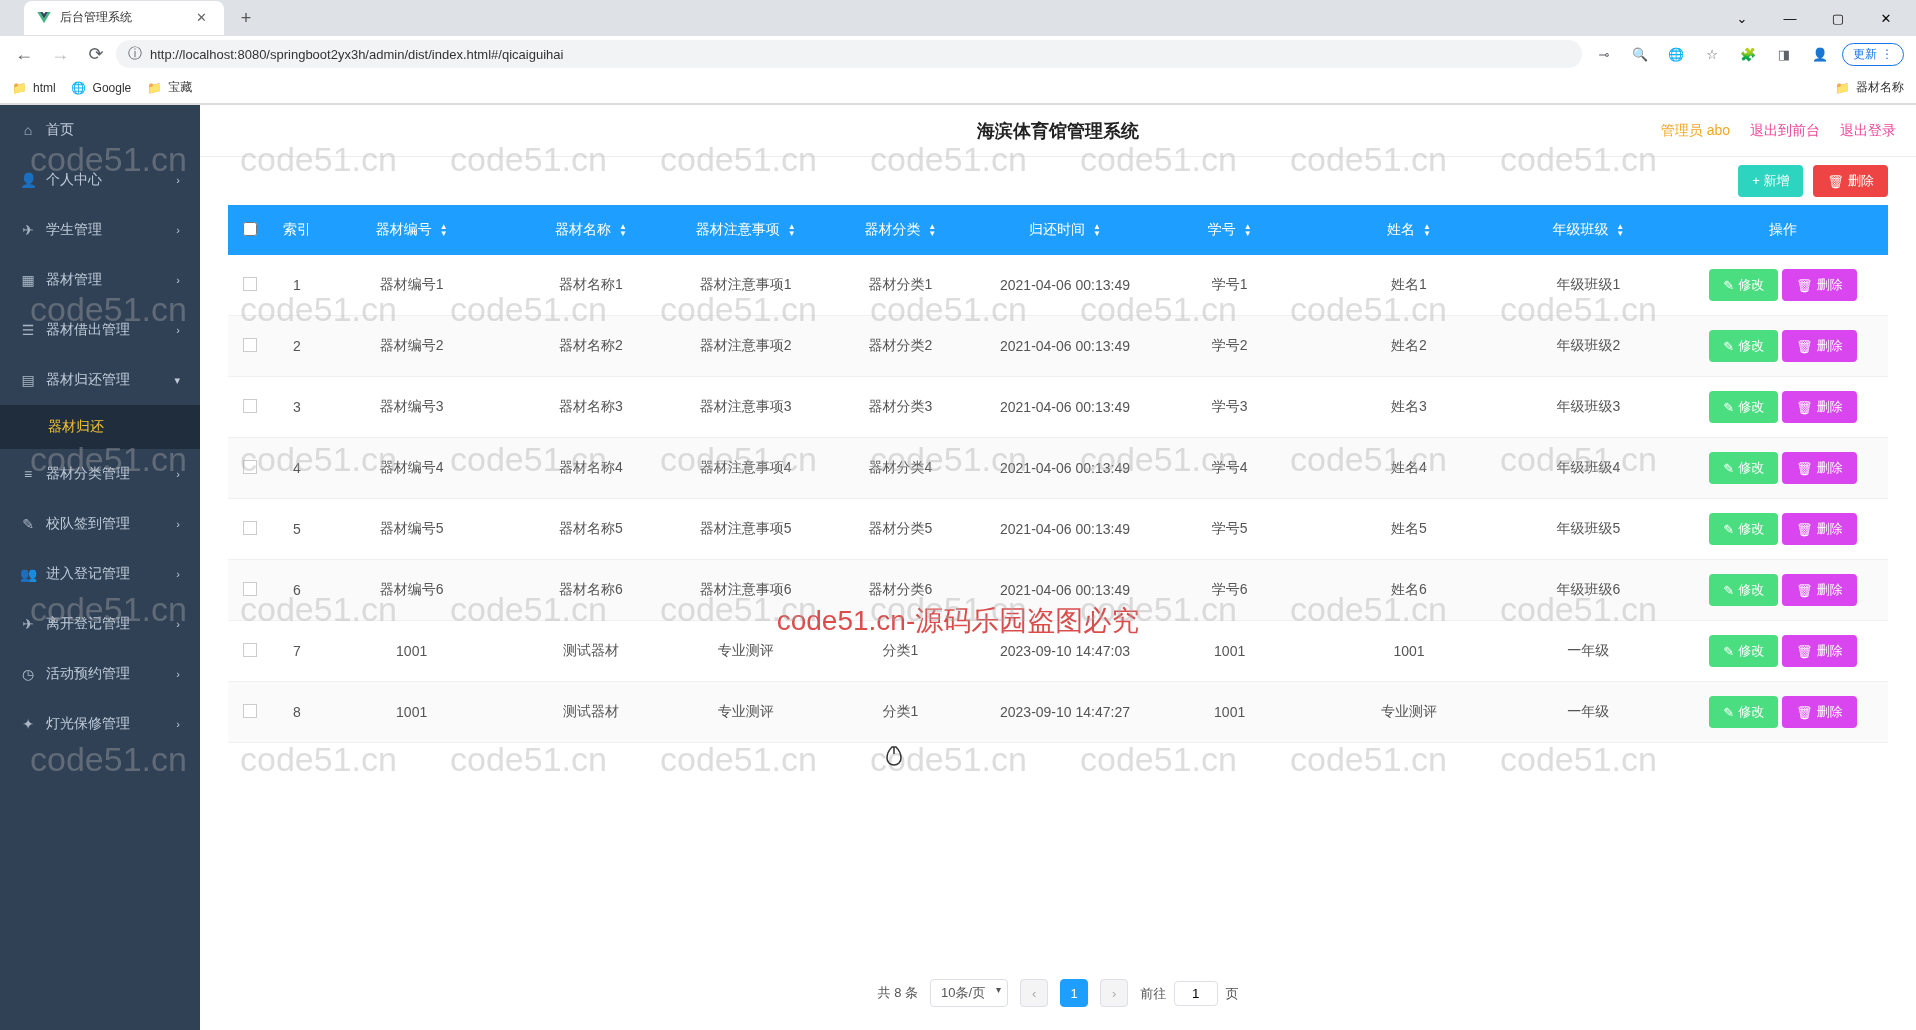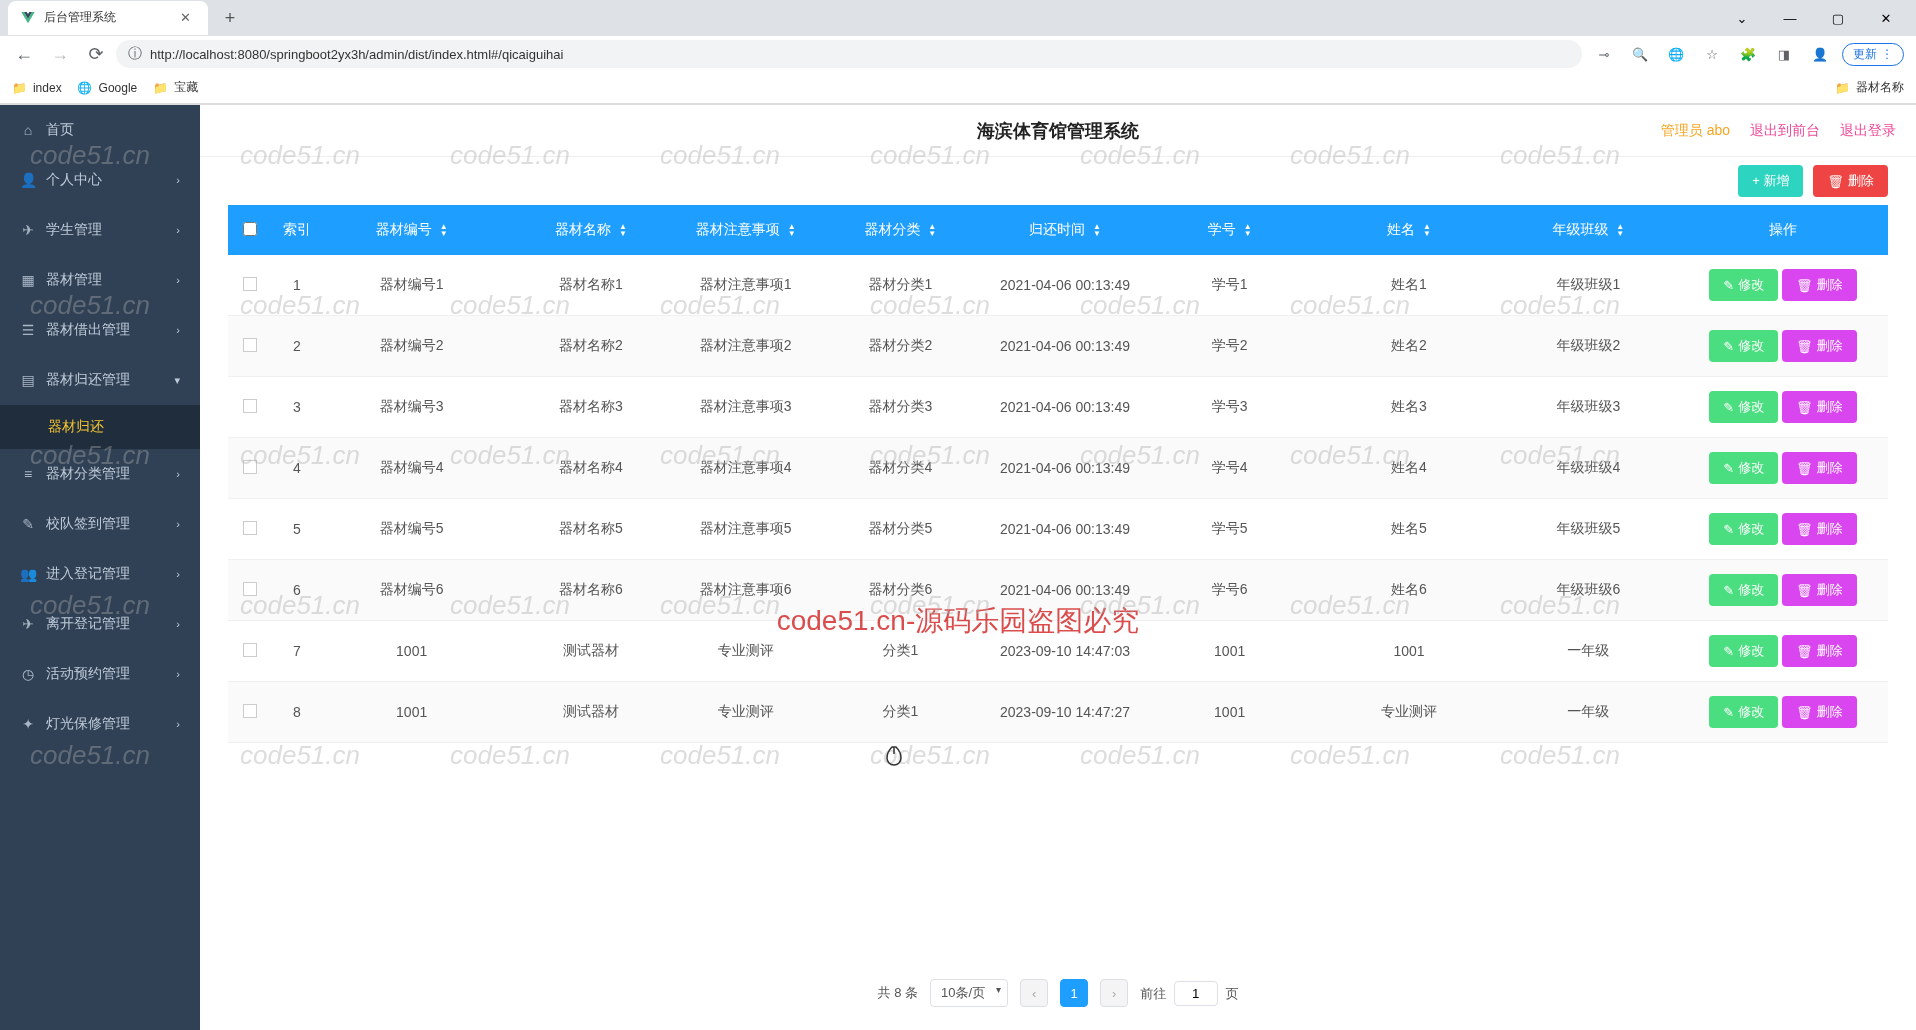--- a/index.html
+++ b/index.html
@@ -1,20 +1,20 @@
 <!DOCTYPE html>
 <html><head>
 <meta charset="utf-8">
 <style>
 * { margin: 0; padding: 0; box-sizing: border-box; }
 body { font-family: "Microsoft YaHei", Arial, sans-serif; font-size: 13px; background: #f5f5f5; overflow: hidden; }
 
 
 .browser-chrome { background: #fff; border-bottom: 1px solid #ddd; }
-.tab-bar { display: flex; align-items: center; height: 36px; background: #dee1e6; }
+.tab-bar { display: flex; align-items: center; height: 36px; background: #dee1e6; padding-left: 16px; }
 .browser-tab { display: flex; align-items: center; gap: 8px; background: #fff; padding: 0 12px; height: 34px; border-radius: 8px 8px 0 0; margin-left: 8px; min-width: 200px; border-bottom: 1px solid #fff; position: relative; }
 .browser-tab .favicon { width: 16px; height: 16px; color: #41b883; }
 .browser-tab .tab-title { flex: 1; font-size: 12px; color: #333; }
 .browser-tab .tab-close { width: 16px; height: 16px; cursor: pointer; color: #666; }
 .new-tab { width: 28px; height: 28px; display: flex; align-items: center; justify-content: center; cursor: pointer; color: #555; margin-left: 8px; font-size: 18px; }
 .window-controls { margin-left: auto; display: flex; gap: 4px; padding-right: 8px; }
 .win-ctrl { width: 44px; height: 30px; display: flex; align-items: center; justify-content: center; cursor: pointer; }
 
 .addr-bar { display: flex; align-items: center; height: 36px; padding: 0 8px; gap: 4px; background: #fff; }
 .nav-btn { width: 32px; height: 32px; display: flex; align-items: center; justify-content: center; border-radius: 50%; cursor: pointer; color: #5f6368; font-size: 18px; }
@@ -69,21 +69,21 @@
 .page-size-selector { border: 1px solid #dcdfe6; border-radius: 4px; padding: 4px 22px 4px 10px; cursor: pointer; position: relative; background: #fff; }
 .page-btn { width: 28px; height: 28px; border: 1px solid #dcdfe6; border-radius: 4px; display: flex; align-items: center; justify-content: center; cursor: pointer; background: #f4f4f5; color: #aaa; }
 .page-btn.active { background: #1e9fff; color: #fff; border-color: #1e9fff; }
 .page-jump input { width: 44px; text-align: center; border: 1px solid #dcdfe6; border-radius: 4px; padding: 4px; margin: 0 4px; }
 
 .watermark {
   position: fixed; top: 100px; left: 0; right: 0; bottom: 0;
   pointer-events: none; z-index: 1; overflow: hidden;
   background-image: repeating-linear-gradient(0deg, transparent 0, transparent 100px);
 }
-.wm-text { position: absolute; color: #aaa; font-size: 26px; opacity: 0.4; white-space: nowrap; font-style: italic; }
+.wm-text { position: absolute; color: #aaa; font-size: 34px; opacity: 0.4; white-space: nowrap; }
 .wm-red { position: absolute; color: #c00; font-size: 28px; opacity: 0.7; white-space: nowrap; font-weight: 500; left: 50%; top: 56%; transform: translate(-50%, -50%); }
 
 .cursor-svg { position: fixed; z-index: 9999; pointer-events: none; }
 </style>
 </head>
 <body>
 
 <div class="browser-chrome">
   <div class="tab-bar">
     <div class="browser-tab">
@@ -124,21 +124,21 @@
       <div class="update-btn">
           <span>更新</span>
           <span>⋮</span>
         </div>
     </div>
   </div>
 
   <div class="bookmark-bar">
     <div class="bookmark-item">
       <span class="folder-icon">📁</span>
-      <span>index</span>
+      <span>html</span>
     </div>
     <div class="bookmark-item">
       <span>🌐</span>
       <span>Google</span>
     </div>
     <div class="bookmark-item">
       <span class="folder-icon">📁</span>
       <span>宝藏</span>
     </div>
     <div class="bookmark-item bookmark-right">

